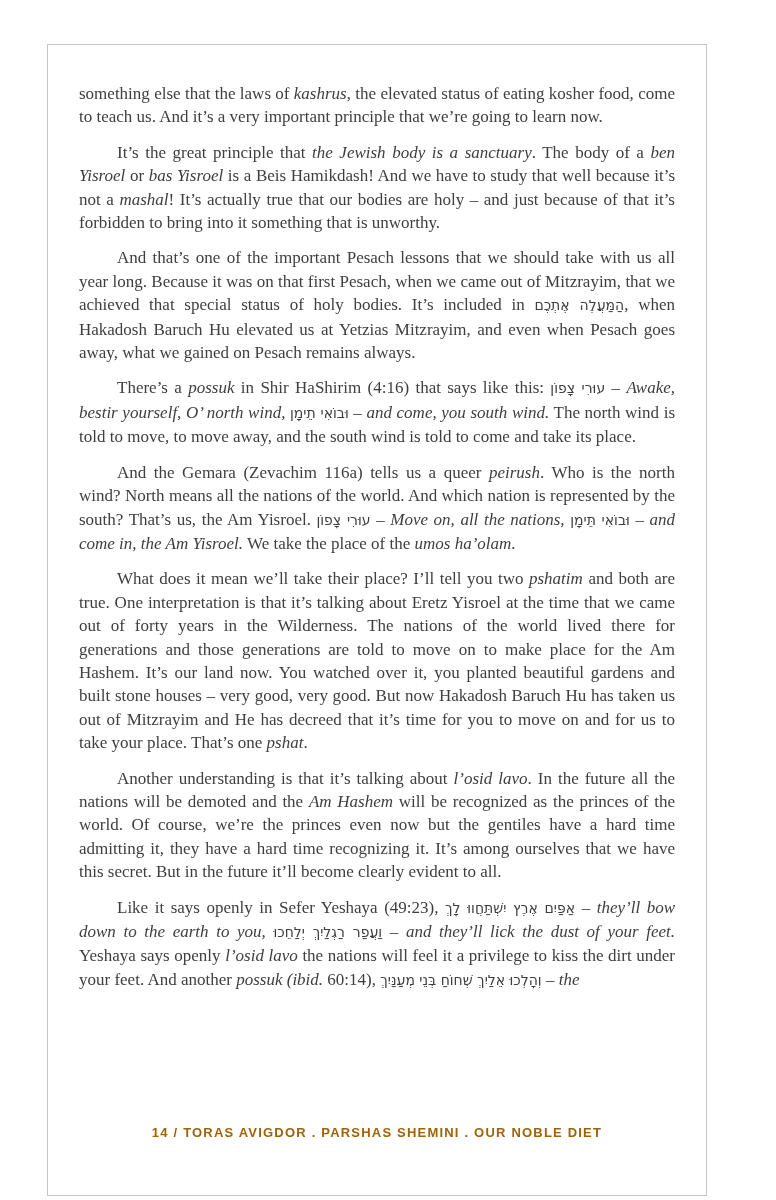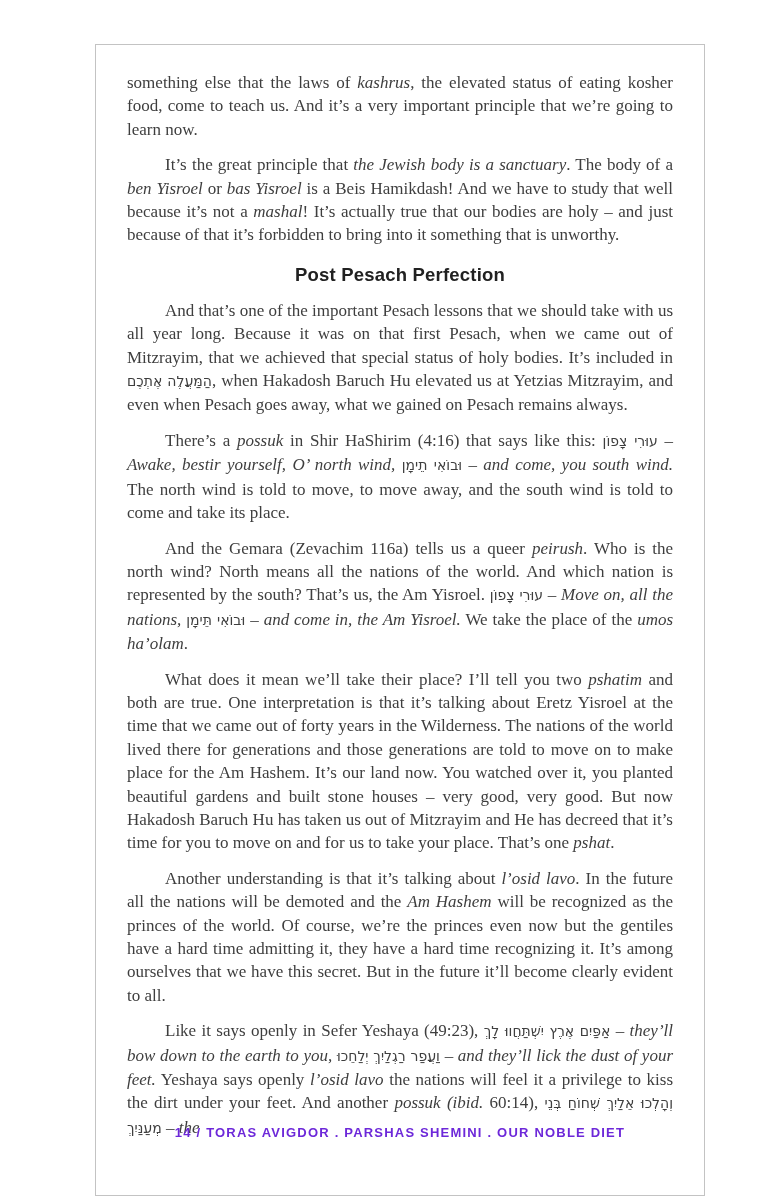--- a/index.html
+++ b/index.html
@@ -11,27 +11,26 @@
     width: 776px;
     height: 1200px;
     position: relative;
     font-family: "Liberation Serif", "DejaVu Serif", serif;
     overflow: hidden;
   }
   .page-frame {
     position: absolute;
     left: 47px;
     top: 44px;
-    width: 610px;
+    width: 660px;
     height: 1152px;
     box-sizing: border-box;
     border: 1px solid #c3c3c3;
     background: #ffffff;
-    padding: 26px 31px 0 31px;
-    margin-left: 48px;
+    padding: 37px 31px 0 31px;
   }
   .body-paragraph {
     margin: 0 0 12px 0;
     font-size: 17px;
     line-height: 23.4px;
     text-align: justify;
     color: #3e3e3e;
     text-indent: 38px;
   }
   .body-paragraph.no-indent { text-indent: 0; }
@@ -53,31 +52,30 @@
   .page-footer {
     position: absolute;
     left: 0;
     right: 0;
     top: 1080px;
     text-align: center;
     font-family: "Liberation Sans", "DejaVu Sans", sans-serif;
     font-weight: 700;
     font-size: 13px;
     letter-spacing: 1.2px;
-    color: #6d28d9;
+    color: #a16207;
   }
 </style>
 </head>
 <body>
 
 <div class="page-frame">
   <div>
       <p class="body-paragraph no-indent"><span>something else that the laws of </span><span class="it">kashrus</span><span>, the elevated status of eating kosher food, come to teach us. And it’s a very important principle that we’re going to learn now.</span></p>
       <p class="body-paragraph"><span>It’s the great principle that </span><span class="it">the Jewish body is a sanctuary</span><span>. The body of a </span><span class="it">ben Yisroel</span><span> or </span><span class="it">bas Yisroel</span><span> is a Beis Hamikdash! And we have to study that well because it’s not a </span><span class="it">mashal</span><span>! It’s actually true that our bodies are holy – and just because of that it’s forbidden to bring into it something that is unworthy.</span></p>
-      <h2 class="section-heading">Post Pesach Perfection</h2>
       <p class="body-paragraph"><span>And that’s one of the important Pesach lessons that we should take with us all year long. Because it was on that first Pesach, when we came out of Mitzrayim, that we achieved that special status of holy bodies. It’s included in </span><span class="he" dir="rtl">הַמַּעֲלֶה אֶתְכֶם</span><span>, when Hakadosh Baruch Hu elevated us at Yetzias Mitzrayim, and even when Pesach goes away, what we gained on Pesach remains always.</span></p>
       <p class="body-paragraph"><span>There’s a </span><span class="it">possuk</span><span> in Shir HaShirim (4:16) that says like this: </span><span class="he" dir="rtl">עוּרִי צָפוֹן</span><span> – </span><span class="it">Awake, bestir yourself, O’ north wind,</span><span> </span><span class="he" dir="rtl">וּבוֹאִי תֵימָן</span><span> – </span><span class="it">and come, you south wind.</span><span> The north wind is told to move, to move away, and the south wind is told to come and take its place.</span></p>
       <p class="body-paragraph"><span>And the Gemara (Zevachim 116a) tells us a queer </span><span class="it">peirush</span><span>. Who is the north wind? North means all the nations of the world. And which nation is represented by the south? That’s us, the Am Yisroel. </span><span class="he" dir="rtl">עוּרִי צָפוֹן</span><span> – </span><span class="it">Move on, all the nations,</span><span> </span><span class="he" dir="rtl">וּבוֹאִי תֵּימָן</span><span> – </span><span class="it">and come in, the Am Yisroel.</span><span> We take the place of the </span><span class="it">umos ha’olam</span><span>.</span></p>
       <p class="body-paragraph"><span>What does it mean we’ll take their place? I’ll tell you two </span><span class="it">pshatim</span><span> and both are true. One interpretation is that it’s talking about Eretz Yisroel at the time that we came out of forty years in the Wilderness. The nations of the world lived there for generations and those generations are told to move on to make place for the Am Hashem. It’s our land now. You watched over it, you planted beautiful gardens and built stone houses – very good, very good. But now Hakadosh Baruch Hu has taken us out of Mitzrayim and He has decreed that it’s time for you to move on and for us to take your place. That’s one </span><span class="it">pshat</span><span>.</span></p>
       <p class="body-paragraph"><span>Another understanding is that it’s talking about </span><span class="it">l’osid lavo</span><span>. In the future all the nations will be demoted and the </span><span class="it">Am Hashem</span><span> will be recognized as the princes of the world. Of course, we’re the princes even now but the gentiles have a hard time admitting it, they have a hard time recognizing it. It’s among ourselves that we have this secret. But in the future it’ll become clearly evident to all.</span></p>
       <p class="body-paragraph"><span>Like it says openly in Sefer Yeshaya (49:23), </span><span class="he" dir="rtl">אַפַּיִם אֶרֶץ יִשְׁתַּחֲווּ לָךְ</span><span> – </span><span class="it">they’ll bow down to the earth to you,</span><span> </span><span class="he" dir="rtl">וַעֲפַר רַגְלַיִךְ יְלַחֵכוּ</span><span> – </span><span class="it">and they’ll lick the dust of your feet.</span><span> Yeshaya says openly </span><span class="it">l’osid lavo</span><span> the nations will feel it a privilege to kiss the dirt under your feet. And another </span><span class="it">possuk (ibid.</span><span> 60:14), </span><span class="he" dir="rtl">וְהָלְכוּ אֵלַיִךְ שְׁחוֹחַ בְּנֵי מְעַנַּיִךְ</span><span> – </span><span class="it">the</span></p>
     </div>
   <div class="page-footer">14 / TORAS AVIGDOR . PARSHAS SHEMINI . OUR NOBLE DIET</div>
 </div>
 

